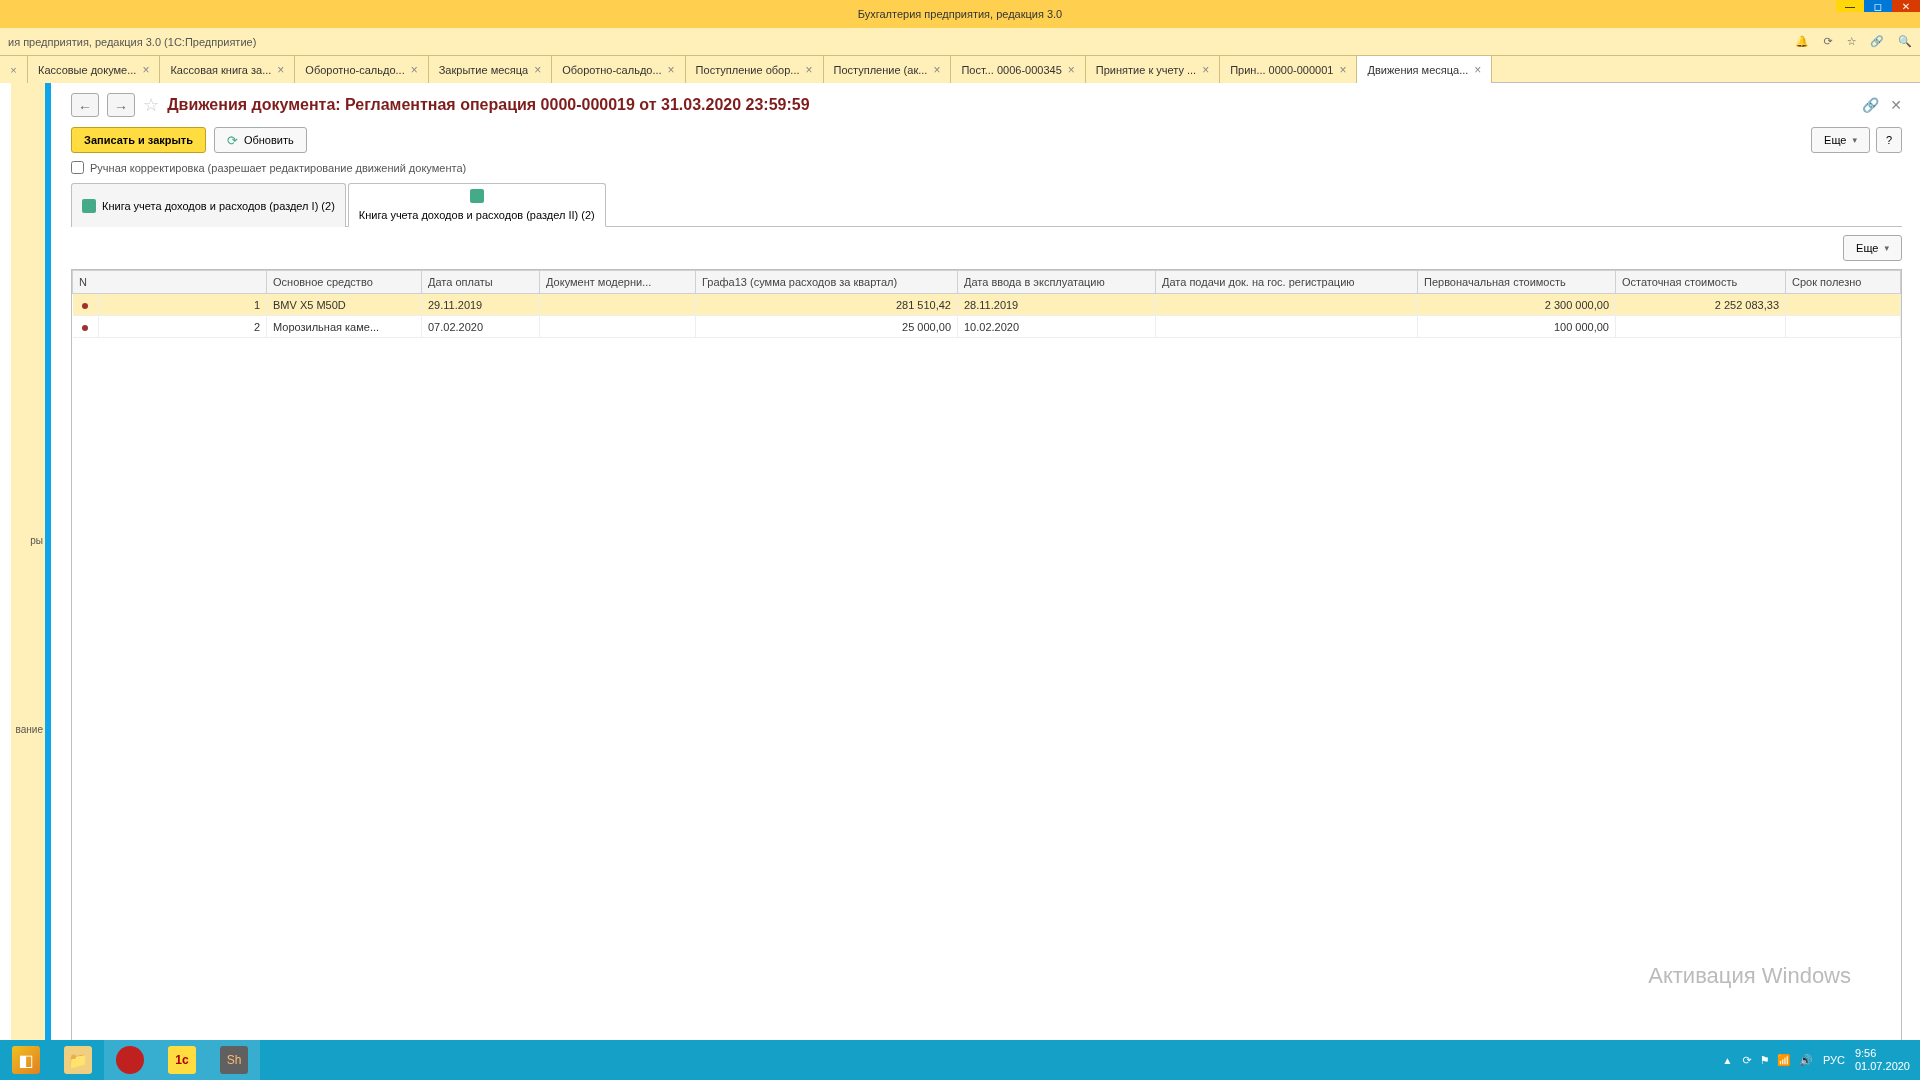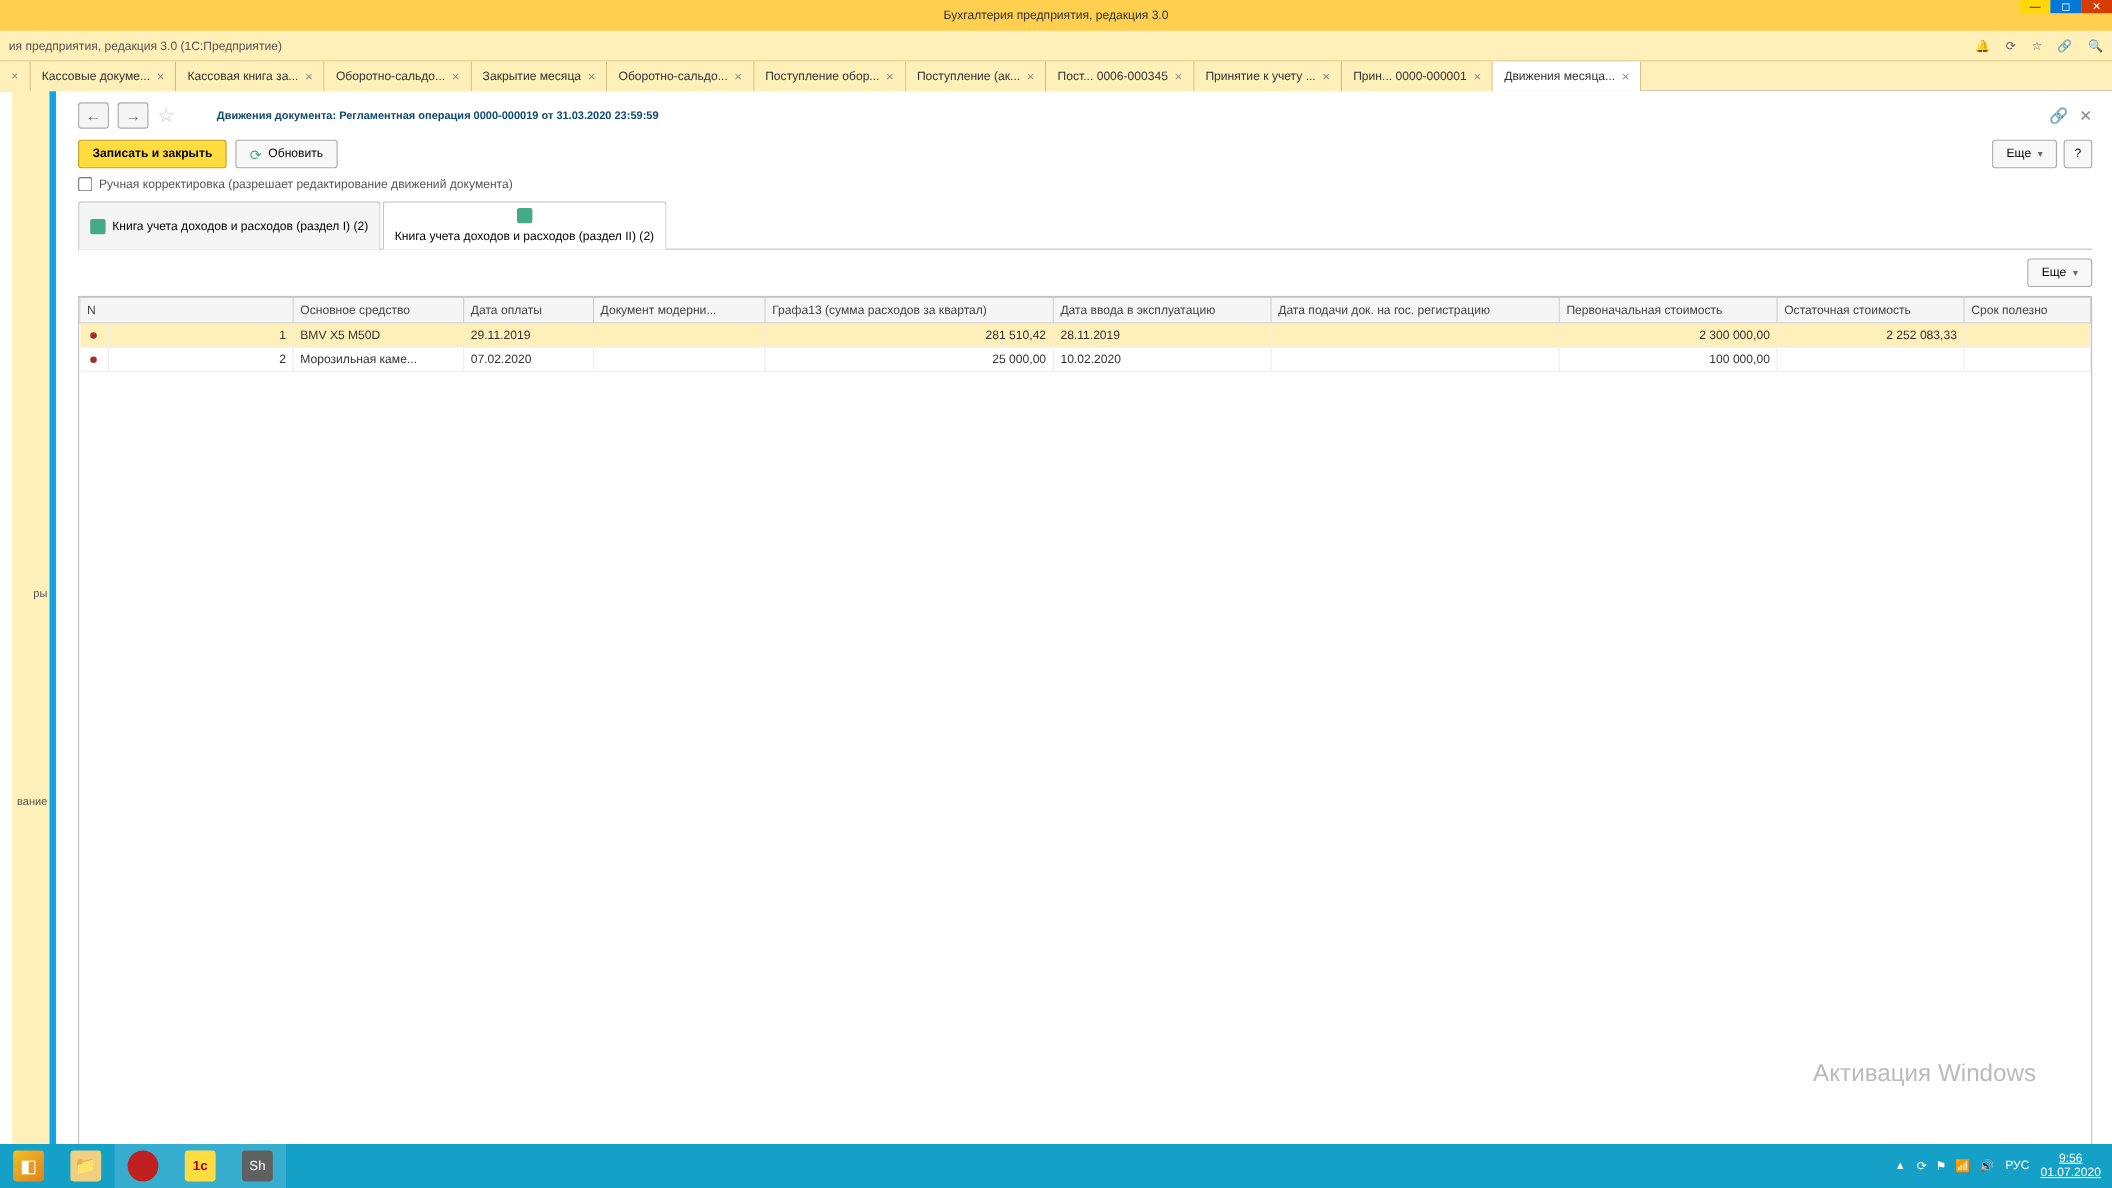--- a/index.html
+++ b/index.html
@@ -27,21 +27,21 @@
 
 .main-area { display: flex; height: calc(100% - 12px - 28px - 27px - 40px); }
 .sidebar { width: 40px; background: #ffefb8; border-right: 6px solid #0ea5e9; padding-top: 8px; margin-left: 11px; }
 .sidebar-item { writing-mode: horizontal-tb; font-size: 10px; color: #555; padding: 4px 2px; text-align: right; overflow: hidden; white-space: nowrap; }
 
 .content { flex: 1; background: #fff; padding: 10px 18px 12px 20px; display: flex; flex-direction: column; }
 
 .doc-header { display: flex; align-items: center; gap: 8px; margin-bottom: 10px; }
 .nav-btn { width: 28px; height: 24px; border: 1px solid #aaa; background: #f5f5f5; border-radius: 3px; display: flex; align-items: center; justify-content: center; cursor: pointer; color: #666; font-size: 14px; }
 .star { color: #ccc; font-size: 18px; cursor: pointer; }
-.doc-title { font-size: 10px; font-weight: bold; color: #0c4a6e; margin-left: 30px; }
+.doc-title { font-size: 16px; font-weight: bold; color: #7f1d1d; }
 .doc-header-right { margin-left: auto; display: flex; gap: 10px; }
 .link-icon { color: #888; cursor: pointer; font-size: 14px; }
 
 .toolbar { display: flex; align-items: center; gap: 8px; margin-bottom: 8px; }
 .btn { height: 26px; padding: 0 12px; border: 1px solid #aaa; border-radius: 3px; background: #f8f8f8; display: flex; align-items: center; gap: 6px; cursor: pointer; font-size: 11px; }
 .btn.primary { background: #ffdd40; border-color: #c0a020; font-weight: bold; }
 .btn-icon { color: #4a8; font-size: 13px; }
 .toolbar-right { margin-left: auto; display: flex; gap: 6px; }
 .btn.more::after { content: " ▾"; font-size: 9px; color: #666; }
 .btn.help { width: 26px; padding: 0; justify-content: center; }
@@ -80,24 +80,24 @@
 .watermark-title { font-size: 22px; color: #bbb; margin-bottom: 4px; }
 
 .taskbar { position: fixed; bottom: 0; left: 0; right: 0; height: 40px; background: #15a0c8; display: flex; align-items: center; }
 .task-item { width: 52px; height: 40px; display: flex; align-items: center; justify-content: center; cursor: pointer; }
 .task-item.active { background: rgba(255,255,255,0.15); }
 .task-icon { width: 28px; height: 28px; border-radius: 3px; display: flex; align-items: center; justify-content: center; font-size: 16px; }
 .task-start { background: linear-gradient(135deg, #f0c020, #e08020); color: #fff; }
 .task-folder { background: #f0d080; }
 .task-opera { background: #c02020; border-radius: 50%; }
 .task-1c { background: #ffdd40; color: #a00; font-weight: bold; font-size: 12px; }
-.task-sh { background: #606060; color: #ffffff; font-size: 12px; }
+.task-sh { background: #606060; color: #fdba74; font-size: 12px; }
 .tray { margin-left: auto; display: flex; align-items: center; gap: 10px; padding-right: 10px; color: #fff; font-size: 11px; }
 .tray-icons { display: flex; gap: 8px; }
-.tray-time { text-align: center; line-height: 13px; text-decoration: underline; }
+.tray-time { text-align: left; line-height: 13px; }
 .tray-arrow { color: #fff; font-size: 10px; }
 </style>
 </head>
 <body>
 
 <div class="titlebar">
   <span class="titlebar-text">Бухгалтерия предприятия, редакция 3.0</span>
   <div class="titlebar-btns">
     <div class="titlebar-btn min">—</div>
     <div class="titlebar-btn max">◻</div>

